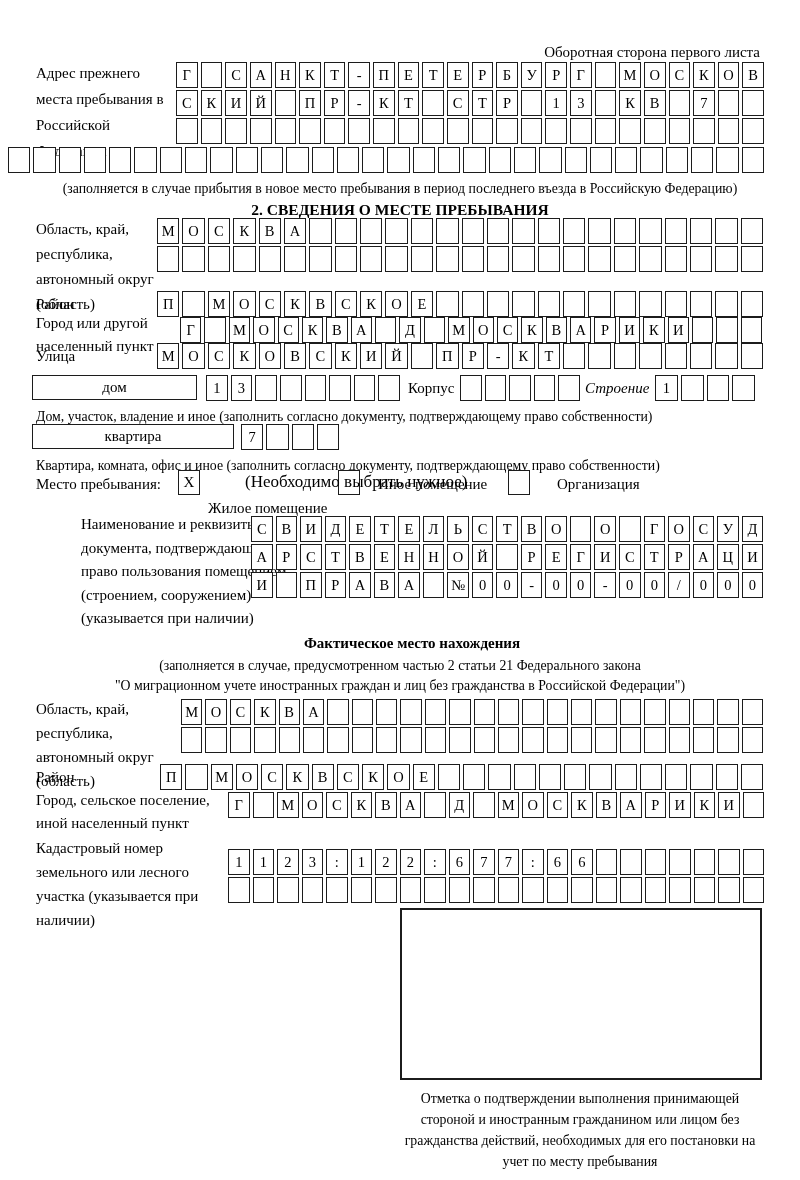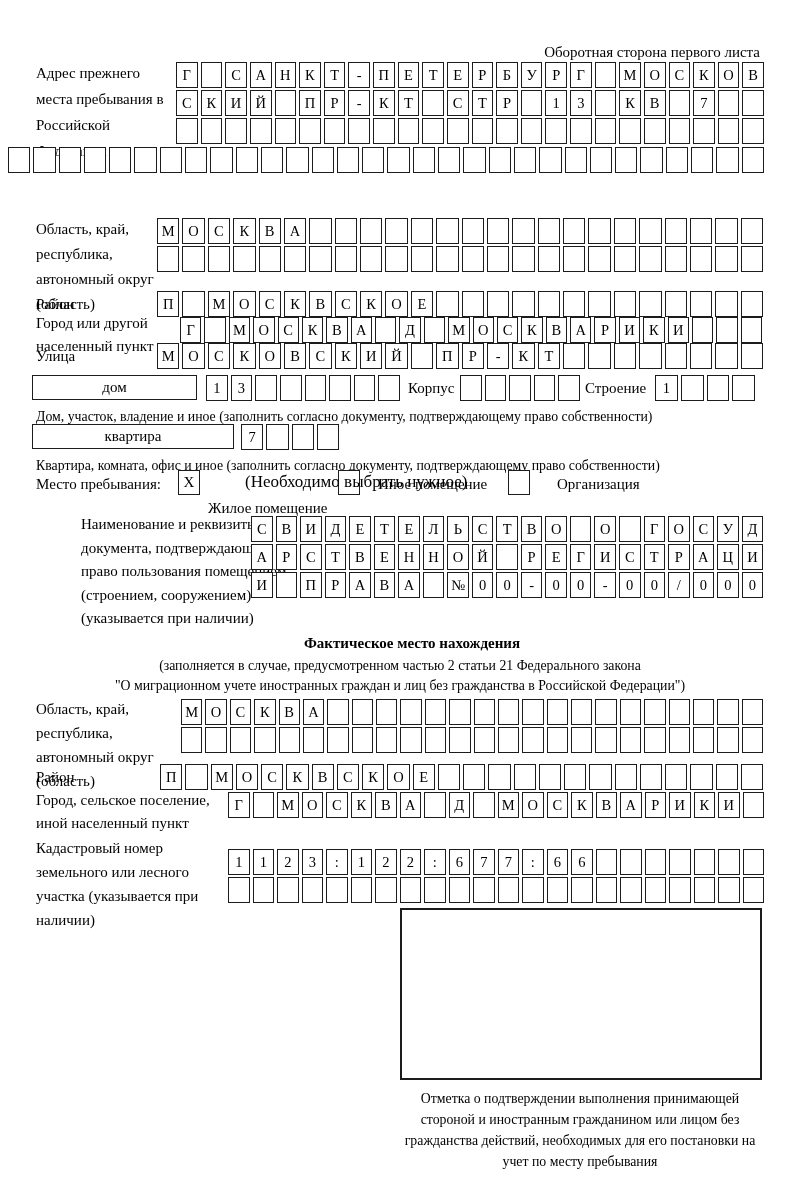--- a/index.html
+++ b/index.html
@@ -141,21 +141,23 @@
       <span class="cb"></span>
       <span class="cb"></span>
       <span class="cb"></span>
       <span class="cb"></span>
       <span class="cb"></span>
       <span class="cb"></span>
       <span class="cb"></span>
       <span class="cb"></span>
       <span class="cb"></span>
     </div>
-
+  <div class="cap center" style="top:179px;">(заполняется в случае прибытия в новое место пребывания в период последнего въезда в Российскую Федерацию)</div>
+
+  <div class="lbl center bold" style="top:197px;font-size:15.5px;">2. СВЕДЕНИЯ О МЕСТЕ ПРЕБЫВАНИЯ</div>
 
   <div class="lbl" style="left:36px;top:217px;width:118px;">Область, край, республика, автономный округ (область)</div>
   <div class="boxrow" style="left:157px;top:218px;width:606px;">
       <span class="cb">М</span>
       <span class="cb">О</span>
       <span class="cb">С</span>
       <span class="cb">К</span>
       <span class="cb">В</span>
       <span class="cb">А</span>
       <span class="cb"></span>
@@ -300,21 +302,21 @@
       <span class="cb"></span>
     </div>
   <div class="lbl" style="left:408px;top:376px;">Корпус</div>
   <div class="boxrow" style="left:460px;top:375px;width:120px;">
       <span class="cb"></span>
       <span class="cb"></span>
       <span class="cb"></span>
       <span class="cb"></span>
       <span class="cb"></span>
     </div>
-  <div class="lbl" style="left:585px;top:376px;">Строение</div>
+  <div class="lbl" style="left:585px;top:376px;font-style:italic;">Строение</div>
   <div class="boxrow" style="left:655px;top:375px;width:100px;">
       <span class="cb">1</span>
       <span class="cb"></span>
       <span class="cb"></span>
       <span class="cb"></span>
     </div>
   <div class="cap" style="left:36px;top:407px;">Дом, участок, владение и иное (заполнить согласно документу, подтверждающему право собственности)</div>
 
   <div class="widebox" style="left:32px;top:424px;width:200px;">квартира</div>
   <div class="boxrow" style="left:241px;top:424px;width:98px;">

